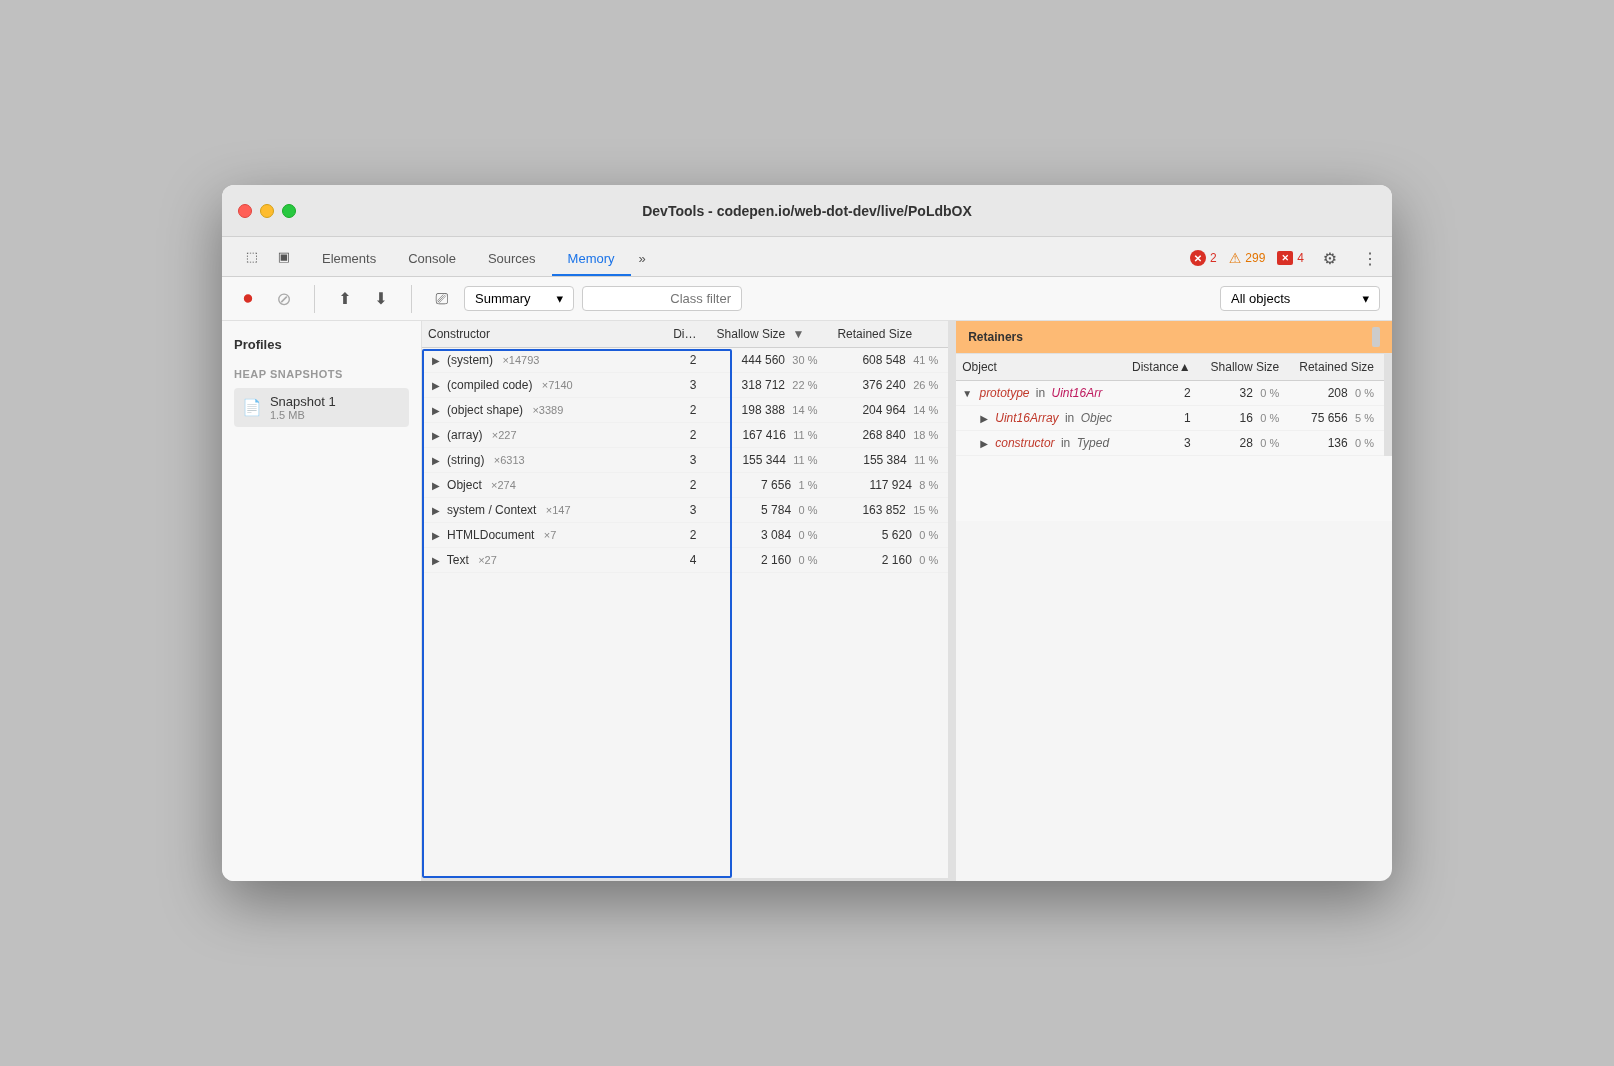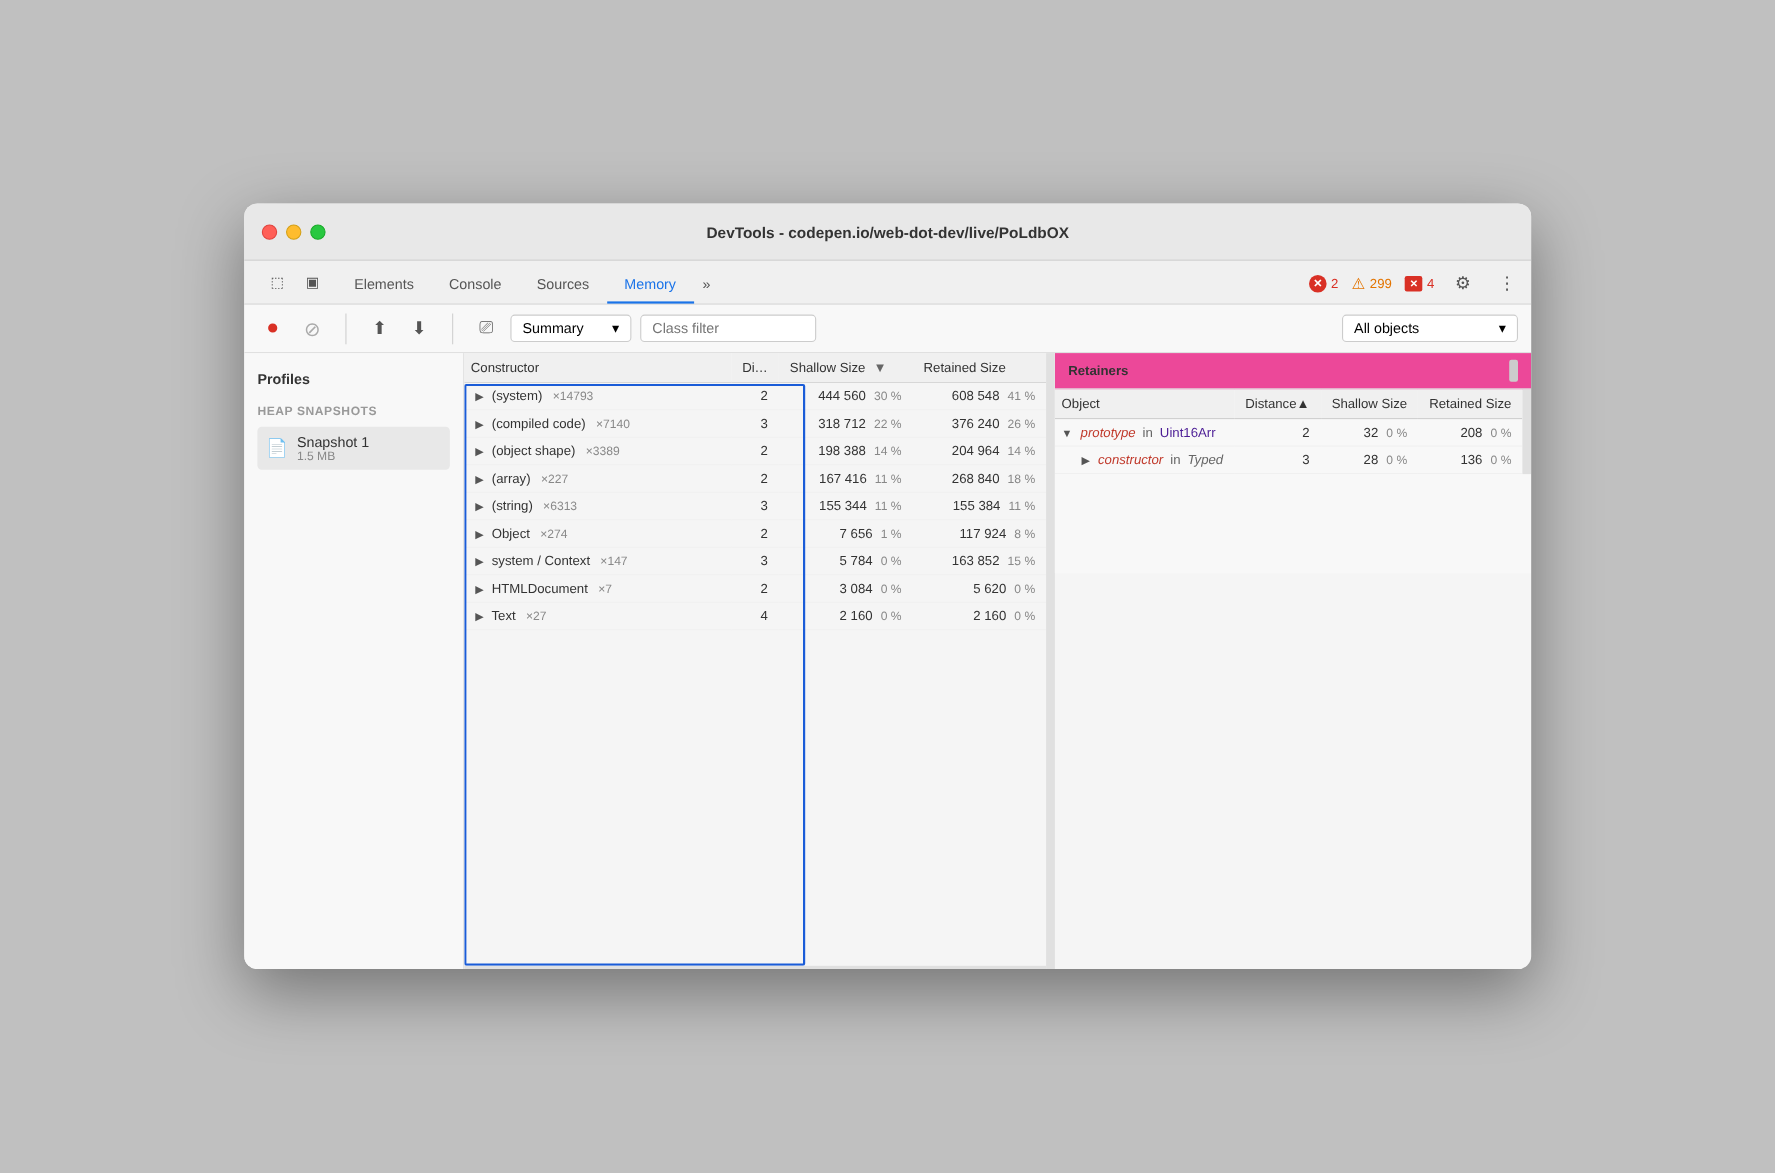--- a/index.html
+++ b/index.html
@@ -146,20 +146,21 @@
       min-width: 110px;
     }
     .class-filter-input {
       padding: 4px 10px;
       border: 1px solid #ccc;
       border-radius: 4px;
       font-size: 13px;
       width: 160px;
       background: white;
       color: #999;
+      text-align: right;
     }
     .all-objects-dropdown {
       display: flex;
       align-items: center;
       gap: 6px;
       padding: 4px 10px;
       background: white;
       border: 1px solid #ccc;
       border-radius: 4px;
       font-size: 13px;
@@ -263,21 +264,21 @@
       font-size: 10px;
     }
     .constructor-name { font-weight: 400; }
     .count { color: #888; margin-left: 6px; font-size: 11px; }
     .retainers-section {
       height: 200px;
       overflow: auto;
       background: #f8f8f8;
     }
     .retainers-header {
-      background: #ec4899;
+      background: #fdba74;
       padding: 6px 12px;
       font-size: 12px;
       font-weight: 600;
       color: #333;
       border-bottom: 1px solid #e0e0e0;
       display: flex;
       align-items: center;
       justify-content: space-between;
     }
     .ret-table th {
@@ -582,30 +583,47 @@
                     <span>Retained Size</span>
                   </th>
                 </tr>
               </thead>
               <tbody>
                 <tr>
                   <td style="padding-left:6px;">
                     <span class="expand-arrow">▼</span>
                     <span class="ret-name">prototype</span>
                     <span class="in-text">in</span>
-                    <span style="color:#4c1d95;">Uint16Arr</span>
+                    <span style="font-style:italic;color:#be185d;">Uint16Arr</span>
                   </td>
                   <td class="right">2</td>
                   <td class="right">
                     <span>32</span>
                     <span class="pct">0 %</span>
                   </td>
                   <td class="right">
                     <span>208</span>
                     <span class="pct">0 %</span>
+                  </td>
+                </tr>
+                <tr>
+                  <td style="padding-left:24px;">
+                    <span class="expand-arrow">▶</span>
+                    <span class="ret-name">Uint16Array</span>
+                    <span class="in-text">in</span>
+                    <span style="font-style:italic;color:#666;">Objec</span>
+                  </td>
+                  <td class="right">1</td>
+                  <td class="right">
+                    <span>16</span>
+                    <span class="pct">0 %</span>
+                  </td>
+                  <td class="right">
+                    <span>75 656</span>
+                    <span class="pct">5 %</span>
                   </td>
                 </tr>
                 <tr>
                   <td style="padding-left:24px;">
                     <span class="expand-arrow">▶</span>
                     <span class="ret-name">constructor</span>
                     <span class="in-text">in</span>
                     <span style="font-style:italic;color:#666;">Typed</span>
                   </td>
                   <td class="right">3</td>

